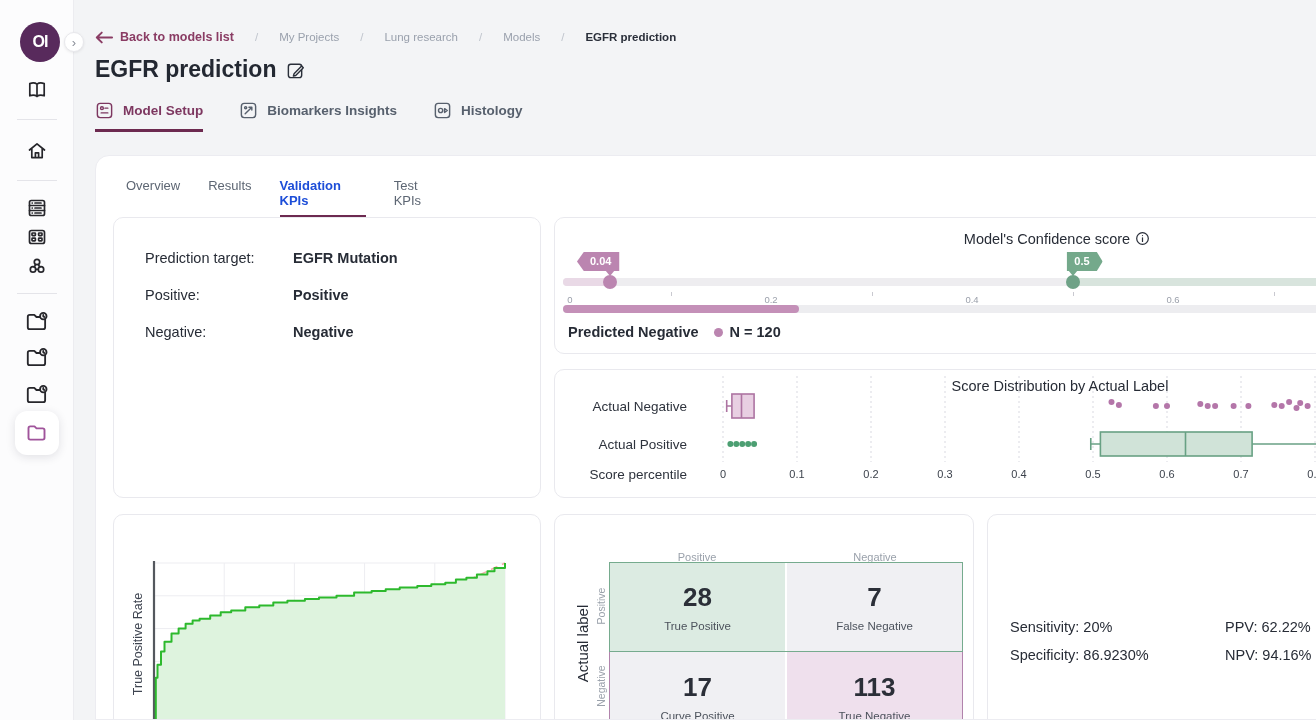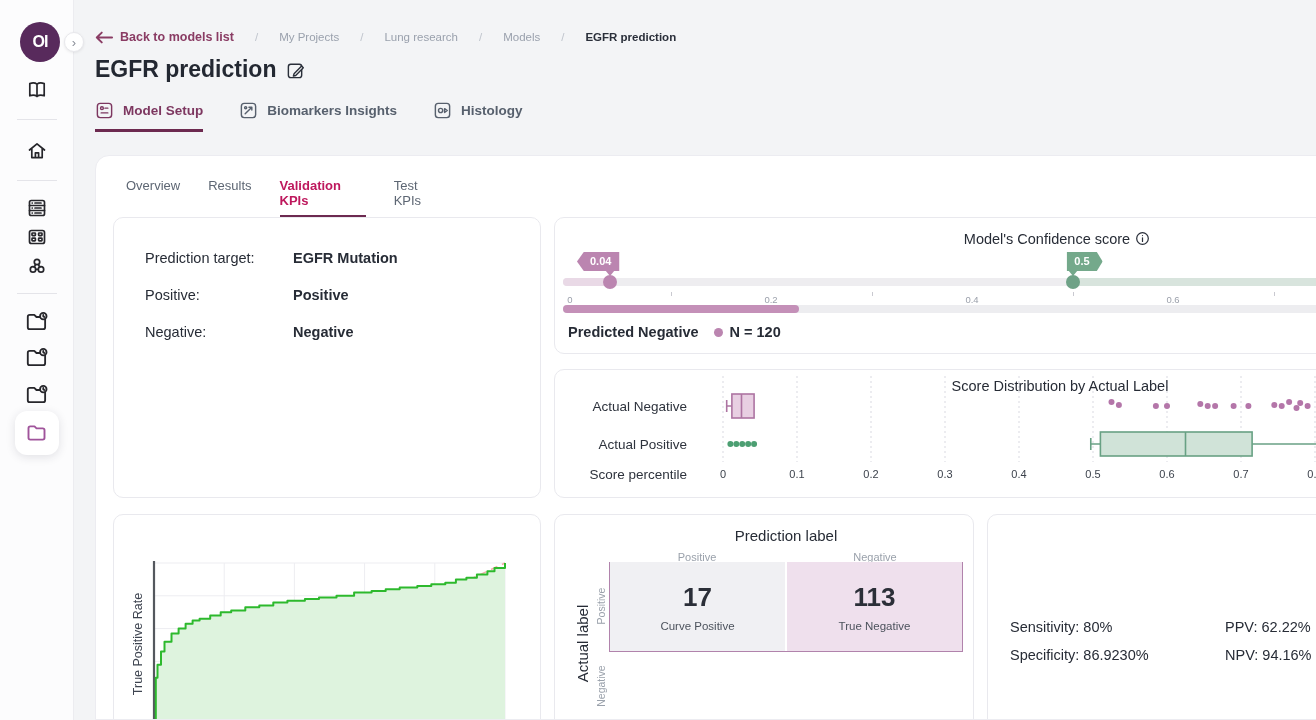--- a/index.html
+++ b/index.html
@@ -25,21 +25,21 @@
   .edit-ic { cursor:pointer; margin-top:2px; }
 
   .main-tabs { position:absolute; left:95px; top:101px; display:flex; gap:36px; }
   .mtab { display:flex; align-items:center; gap:9px; font-size:13.5px; font-weight:700; color:#57606d; padding-bottom:12px; cursor:pointer; }
   .mtab.active { color:#7d3760; border-bottom:3px solid #6d2a50; padding-bottom:9px; }
 
   
   .maincard { position:absolute; left:95px; top:155px; width:1250px; height:565px; background:#fff; border:1px solid #ececf1; border-radius:14px 6px 0 0; overflow:hidden; }
   .subtabs { position:absolute; left:30px; top:22px; display:flex; gap:28px; width:318px; border-bottom:2px solid #e9e9ee; }
   .stab { font-size:13px; color:#5d6673; padding-bottom:10px; cursor:pointer; }
-  .stab.active { color:#be185d; font-weight:700; box-shadow:inset 0 -3px 0 #6d2a50; }
+  .stab.active { color:#1d4ed8; font-weight:700; box-shadow:inset 0 -3px 0 #6d2a50; }
 
   .card { position:absolute; background:#fff; border:1px solid #e9e9ee; border-radius:10px; }
   .info-card { left:17px; top:61px; width:428px; height:281px; }
   .info-row { position:absolute; left:31px; font-size:14.5px; color:#272c36; }
   .info-row .val { position:absolute; left:148px; font-weight:700; white-space:nowrap; }
   .slider-card { left:458px; top:61px; width:830px; height:137px; overflow:hidden; }
   .dist-card { left:458px; top:213px; width:830px; height:129px; overflow:hidden; }
   .roc-card { left:17px; top:358px; width:428px; height:290px; overflow:hidden; }
   .cm-card { left:458px; top:358px; width:420px; height:290px; overflow:hidden; }
   .kpi-card { left:891px; top:358px; width:345px; height:290px; overflow:hidden; }
@@ -389,41 +389,50 @@
           <line x1="391" y1="8" x2="391" y2="172" stroke="#ededf1"></line>
           <line x1="40" y1="8" x2="391" y2="8" stroke="#ededf1"></line>
           <line x1="40" y1="6" x2="40" y2="210" stroke="#54585e" stroke-width="2.2"></line>
           <line x1="40" y1="172" x2="391" y2="8" stroke="#f6abab" stroke-width="1.6" stroke-dasharray="7 5"></line>
           <path d="M40 172 L40.0 172.0 L40.0 172.0 L41.8 172.0 L41.8 122.8 L43.5 122.8 L43.5 109.7 L47.0 109.7 L47.0 96.6 L50.5 96.6 L50.5 86.7 L57.5 86.7 L57.5 78.5 L64.6 78.5 L64.6 73.6 L71.6 73.6 L71.6 68.7 L78.6 68.7 L78.6 65.4 L85.6 65.4 L85.6 63.8 L96.2 63.8 L96.2 60.5 L106.7 60.5 L106.7 57.2 L117.2 57.2 L117.2 55.6 L131.3 55.6 L131.3 52.3 L145.3 52.3 L145.3 50.6 L159.3 50.6 L159.3 47.4 L173.4 47.4 L173.4 45.7 L190.9 45.7 L190.9 44.1 L205.0 44.1 L205.0 42.4 L222.5 42.4 L222.5 40.8 L240.1 40.8 L240.1 37.5 L257.6 37.5 L257.6 35.9 L271.7 35.9 L271.7 34.2 L285.7 34.2 L285.7 32.6 L303.3 32.6 L303.3 31.0 L317.3 31.0 L317.3 29.3 L331.3 29.3 L331.3 27.7 L341.9 27.7 L341.9 24.4 L352.4 24.4 L352.4 22.8 L362.9 22.8 L362.9 19.5 L373.4 19.5 L373.4 16.2 L380.5 16.2 L380.5 12.9 L391.0 12.9 L391.0 8.0 L391 172 Z" fill="#def3de" stroke="none"></path>
           <path d="M40 172 L40.0 172.0 L40.0 172.0 L41.8 172.0 L41.8 122.8 L43.5 122.8 L43.5 109.7 L47.0 109.7 L47.0 96.6 L50.5 96.6 L50.5 86.7 L57.5 86.7 L57.5 78.5 L64.6 78.5 L64.6 73.6 L71.6 73.6 L71.6 68.7 L78.6 68.7 L78.6 65.4 L85.6 65.4 L85.6 63.8 L96.2 63.8 L96.2 60.5 L106.7 60.5 L106.7 57.2 L117.2 57.2 L117.2 55.6 L131.3 55.6 L131.3 52.3 L145.3 52.3 L145.3 50.6 L159.3 50.6 L159.3 47.4 L173.4 47.4 L173.4 45.7 L190.9 45.7 L190.9 44.1 L205.0 44.1 L205.0 42.4 L222.5 42.4 L222.5 40.8 L240.1 40.8 L240.1 37.5 L257.6 37.5 L257.6 35.9 L271.7 35.9 L271.7 34.2 L285.7 34.2 L285.7 32.6 L303.3 32.6 L303.3 31.0 L317.3 31.0 L317.3 29.3 L331.3 29.3 L331.3 27.7 L341.9 27.7 L341.9 24.4 L352.4 24.4 L352.4 22.8 L362.9 22.8 L362.9 19.5 L373.4 19.5 L373.4 16.2 L380.5 16.2 L380.5 12.9 L391.0 12.9 L391.0 8.0" fill="none" stroke="#2db92d" stroke-width="2" stroke-linejoin="round"></path>
         </svg>
     </div>
 
     <div class="card cm-card">
-      <div class="cm-title">Prediction label</div>
       <div class="cm-collabel" style="left:54px">Positive</div>
       <div class="cm-collabel" style="left:232px">Negative</div>
       <div class="rot cm-axis">Actual label</div>
       <div class="rot cm-sub" style="top:85px">Positive</div>
       <div class="rot cm-sub" style="top:165px">Negative</div>
       <div class="cm-matrix">
+        <div class="cm-row cm-row1">
+          <div class="cell bg-tp">
+            <div class="num">28</div>
+            <div class="sub">True Positive</div>
+          </div>
+          <div class="cell bg-gray">
+            <div class="num">7</div>
+            <div class="sub">False Negative</div>
+          </div>
+        </div>
         <div class="cm-row cm-row2">
           <div class="cell bg-gray">
             <div class="num">17</div>
             <div class="sub">Curve Positive</div>
           </div>
           <div class="cell bg-tn">
             <div class="num">113</div>
             <div class="sub">True Negative</div>
           </div>
         </div>
       </div>
     </div>
 
     <div class="card kpi-card">
-      <div class="kpi" style="left:22px; top:104px">Sensitivity: 80%</div>
+      <div class="kpi" style="left:22px; top:104px">Sensitivity: 20%</div>
       <div class="kpi" style="left:22px; top:132px">Specificity: 86.9230%</div>
       <div class="kpi" style="left:237px; top:104px">PPV: 62.22%</div>
       <div class="kpi" style="left:237px; top:132px">NPV: 94.16%</div>
     </div>
 
   </div>
 </div>
 
 </body></html>

